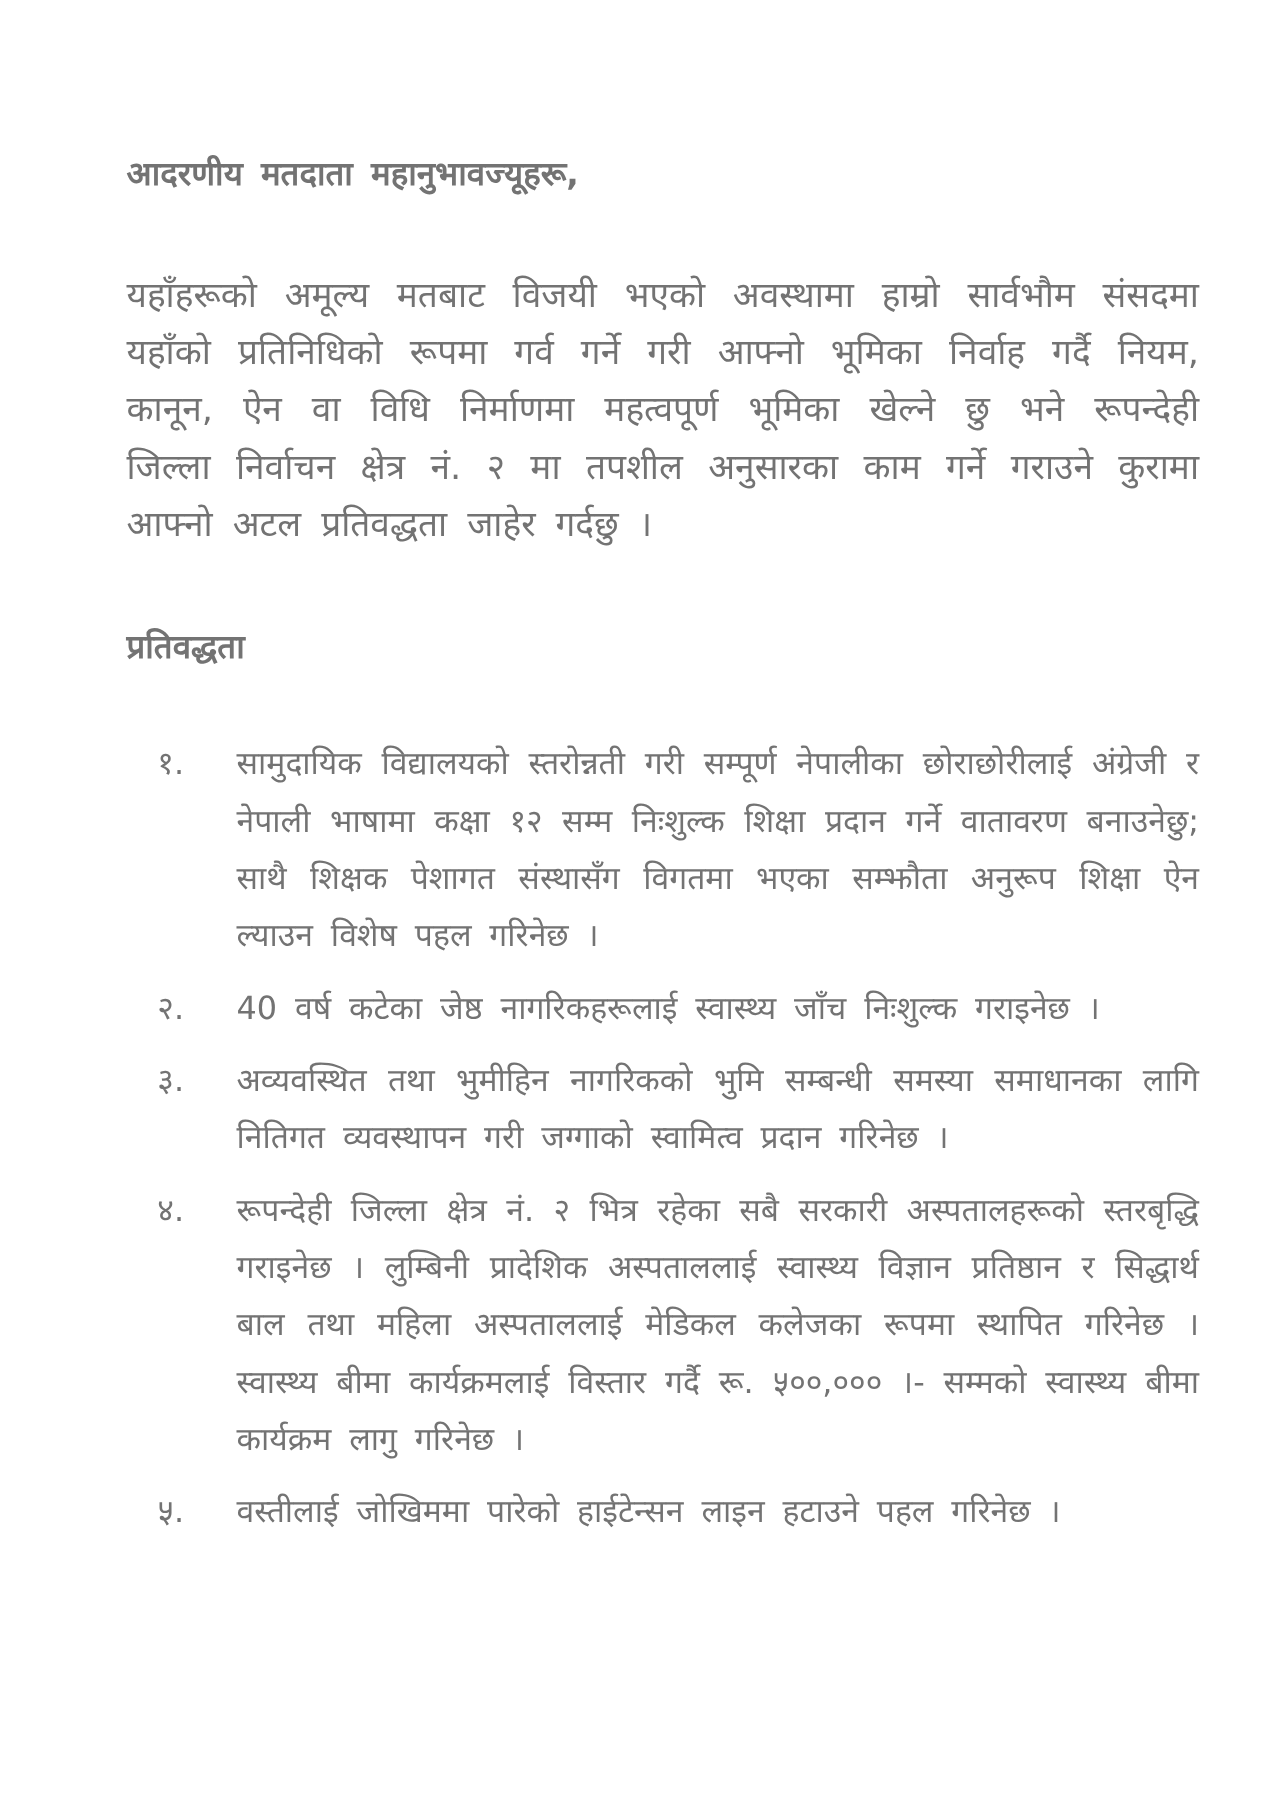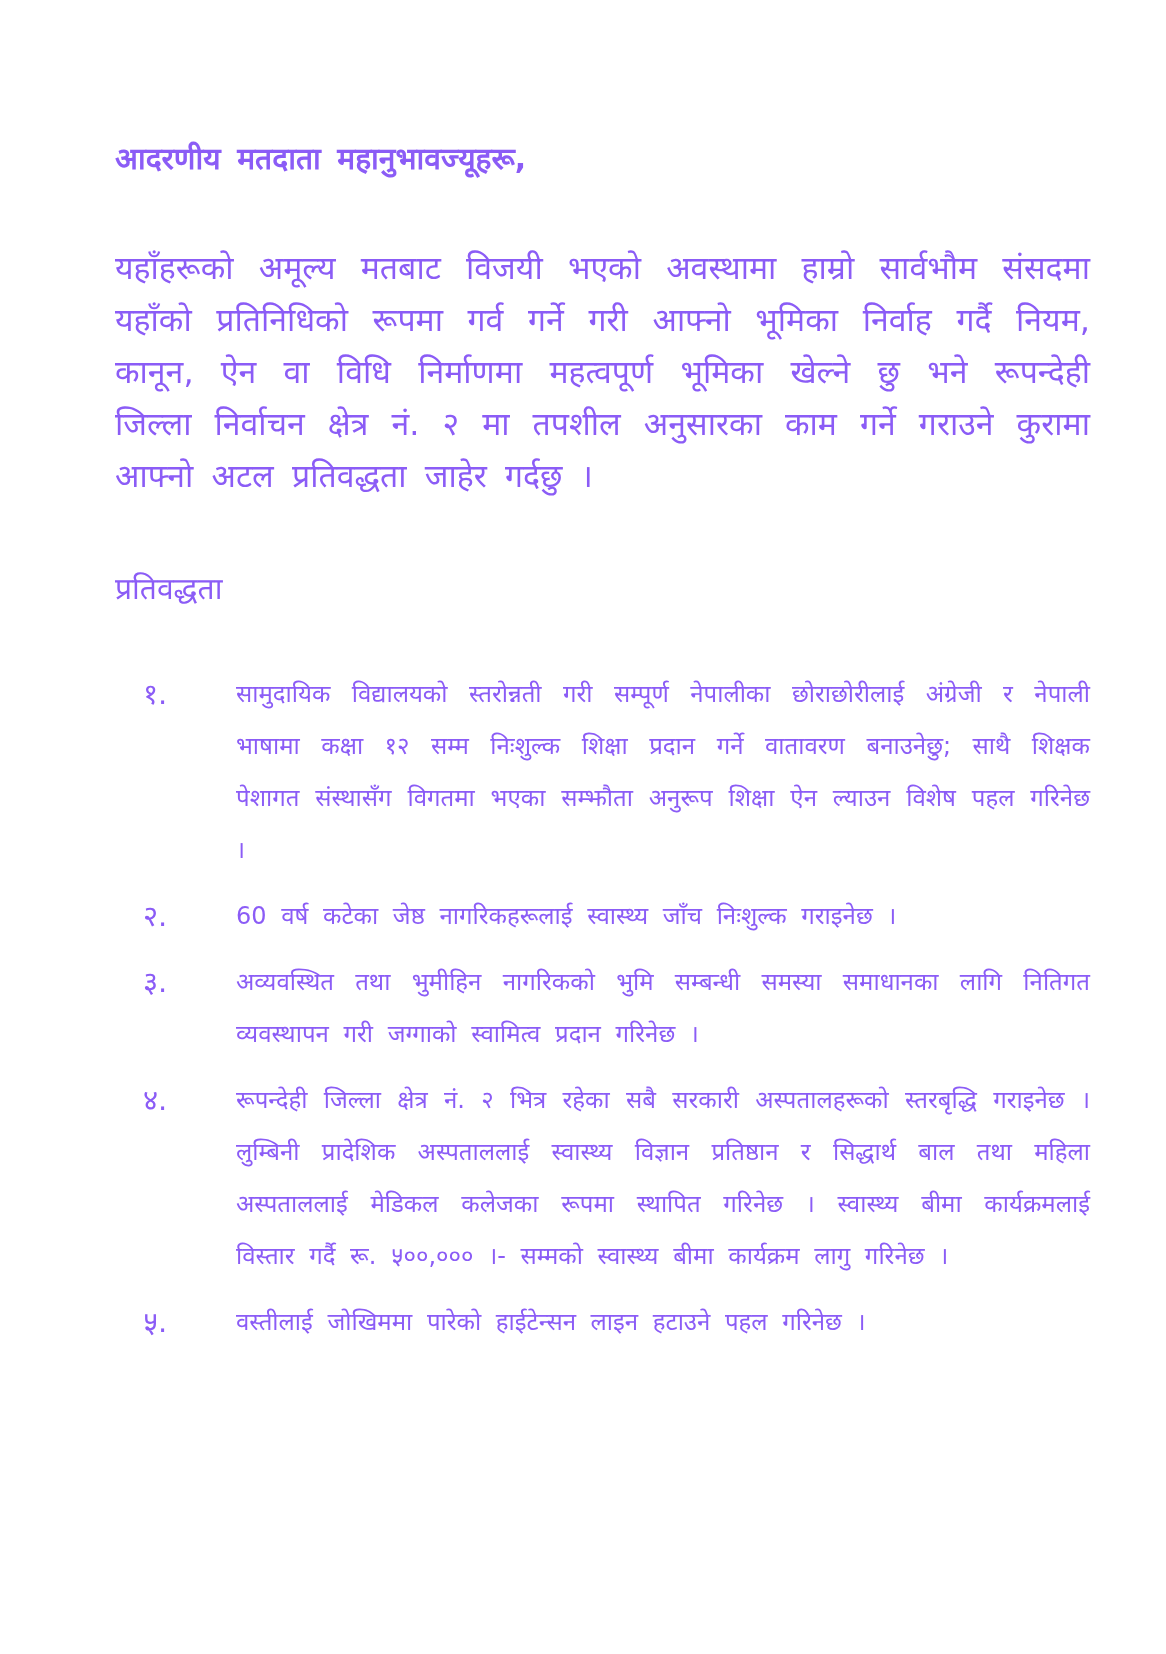--- a/index.html
+++ b/index.html
@@ -6,21 +6,21 @@
     margin: 0;
     padding: 0;
     background: #e8e8e8;
   }
   .page {
     position: relative;
     width: 1166px;
     height: 1654px;
     margin: 0 auto;
     background: #ffffff;
-    color: #8b5cf6;
+    color: #737373;
     font-family: "DejaVu Sans", "Liberation Serif", serif;
     box-sizing: border-box;
     padding: 138px 76px 60px 115px;
     overflow: hidden;
   }
   .salutation {
     font-size: 30px;
     font-weight: bold;
     line-height: 1.4;
     word-spacing: 6px;
@@ -29,44 +29,43 @@
   .intro {
     margin-top: 62px;
     font-size: 32px;
     line-height: 52px;
     text-align: justify;
     word-spacing: 8px;
   }
   .section-heading {
     margin-top: 66px;
     font-size: 30px;
-    font-weight: normal;
+    font-weight: bold;
     line-height: 1.4;
   }
   .commitment-list {
     margin-top: 58px;
     padding-left: 28px;
   }
   .commitment-item {
     display: flex;
     align-items: flex-start;
     margin-bottom: 14px;
   }
   .commitment-number {
     flex: 0 0 72px;
     font-size: 29px;
     line-height: 52px;
   }
   .commitment-text {
     flex: 1 1 auto;
-    font-size: 24px;
+    font-size: 29px;
     line-height: 52px;
     text-align: justify;
     word-spacing: 7px;
-    margin-left: 21px;
   }
 </style>
 </head>
 <body>
 
 <div class="page">
 
   <p class="salutation">आदरणीय मतदाता महानुभावज्यूहरू,</p>
 
   <p class="intro">यहाँहरूको अमूल्य मतबाट विजयी भएको अवस्थामा हाम्रो सार्वभौम संसदमा यहाँको प्रतिनिधिको रूपमा गर्व गर्ने गरी आफ्नो भूमिका निर्वाह गर्दै नियम, कानून, ऐन वा विधि निर्माणमा महत्वपूर्ण भूमिका खेल्ने छु भने रूपन्देही जिल्ला निर्वाचन क्षेत्र नं. २ मा तपशील अनुसारका काम गर्ने गराउने कुरामा आफ्नो अटल प्रतिवद्धता जाहेर गर्दछु ।</p>
@@ -75,21 +74,21 @@
 
   <div class="commitment-list">
 
     <div class="commitment-item">
       <span class="commitment-number">१.</span>
       <span class="commitment-text">सामुदायिक विद्यालयको स्तरोन्नती गरी सम्पूर्ण नेपालीका छोराछोरीलाई अंग्रेजी र नेपाली भाषामा कक्षा १२ सम्म निःशुल्क शिक्षा प्रदान गर्ने वातावरण बनाउनेछु; साथै शिक्षक पेशागत संस्थासँग विगतमा भएका सम्झौता अनुरूप शिक्षा ऐन ल्याउन विशेष पहल गरिनेछ ।</span>
     </div>
 
     <div class="commitment-item">
       <span class="commitment-number">२.</span>
-      <span class="commitment-text">60 वर्ष कटेका जेष्ठ नागरिकहरूलाई स्वास्थ्य जाँच निःशुल्क गराइनेछ ।</span>
+      <span class="commitment-text">40 वर्ष कटेका जेष्ठ नागरिकहरूलाई स्वास्थ्य जाँच निःशुल्क गराइनेछ ।</span>
     </div>
 
     <div class="commitment-item">
       <span class="commitment-number">३.</span>
       <span class="commitment-text">अव्यवस्थित तथा भुमीहिन नागरिकको भुमि सम्बन्धी समस्या समाधानका लागि नितिगत व्यवस्थापन गरी जग्गाको स्वामित्व प्रदान गरिनेछ  ।</span>
     </div>
 
     <div class="commitment-item">
       <span class="commitment-number">४.</span>
       <span class="commitment-text">रूपन्देही जिल्ला क्षेत्र नं. २ भित्र रहेका सबै सरकारी अस्पतालहरूको स्तरबृद्धि गराइनेछ । लुम्बिनी प्रादेशिक अस्पताललाई स्वास्थ्य विज्ञान प्रतिष्ठान र सिद्धार्थ बाल तथा महिला अस्पताललाई मेडिकल कलेजका रूपमा स्थापित गरिनेछ । स्वास्थ्य बीमा कार्यक्रमलाई विस्तार गर्दै रू. ५००,००० ।- सम्मको स्वास्थ्य बीमा कार्यक्रम लागु गरिनेछ ।</span>

